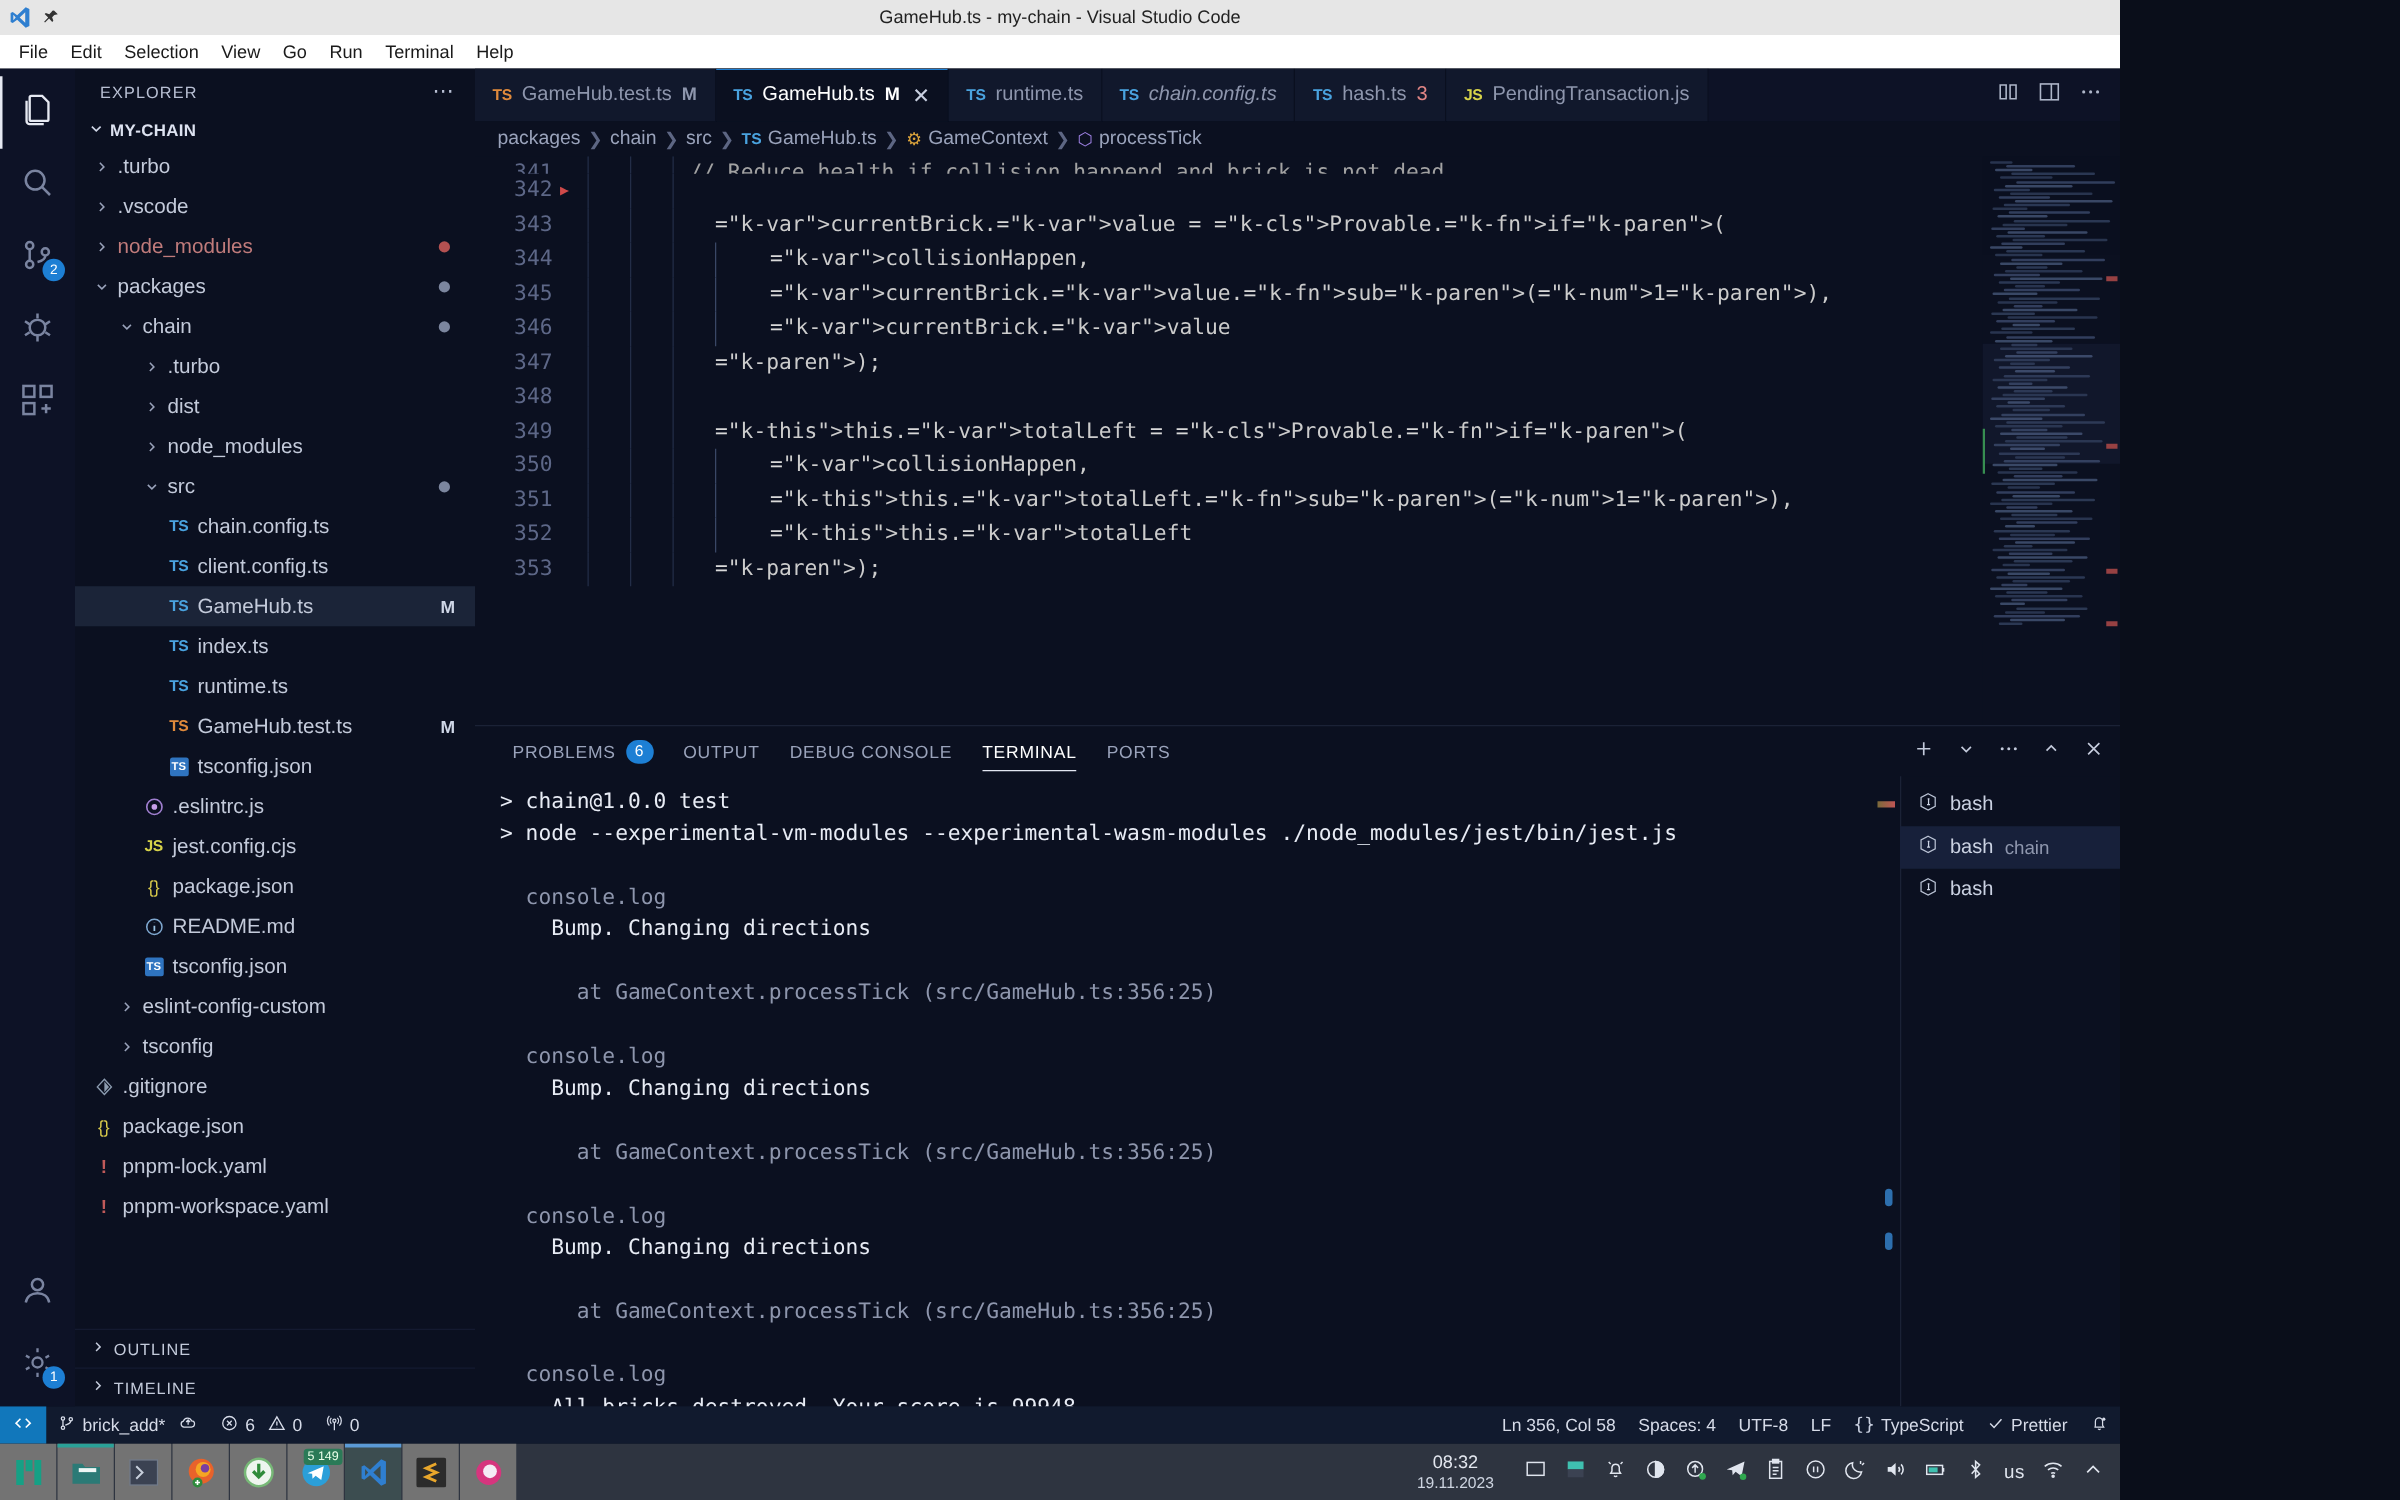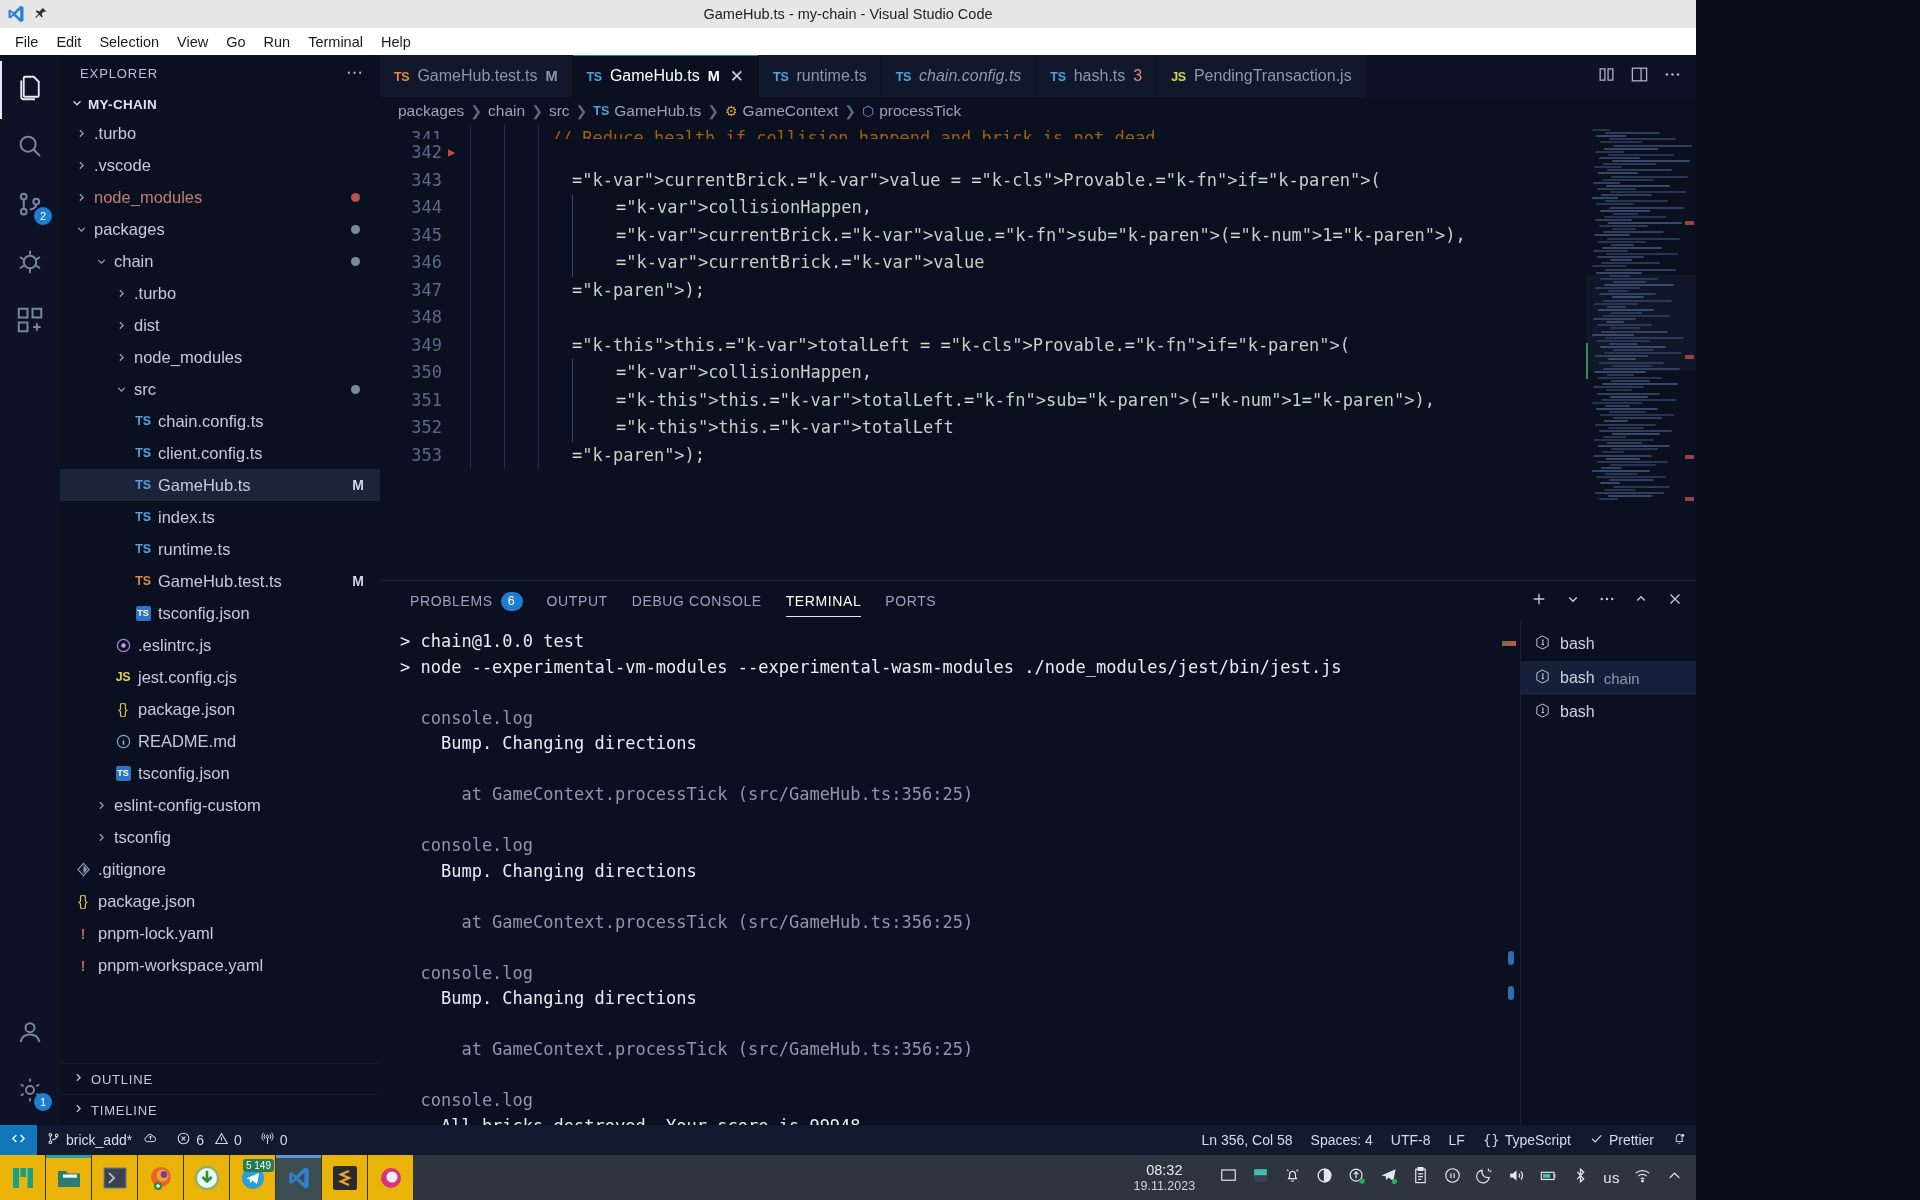--- a/index.html
+++ b/index.html
@@ -137,21 +137,21 @@
     font-size: 17px; line-height: 27.5px; margin: 0; white-space: pre; position: relative;
   }
   .cl { display: block; height: 27.5px; position: relative; padding-left: 90px; }
   .cl.cut { height: 14px; overflow: hidden; }
   .ln {
     position: absolute; left: 0; width: 62px; text-align: right;
     color: #5d6787; font-size: 17px;
   }
   .gut-mark { position: absolute; left: 68px; color: #d04a4a; font-size: 12px; }
   .k-op  { color: #d9d9d9; }
-  .k-comment { color: #a16207; }
+  .k-comment { color: #a3a3a3; }
 
   .minimap {
     width: 110px; flex: none; background: #0b1020; position: relative; overflow: hidden; opacity: .85;
   }
   .mm-line { position: absolute; height: 2px; border-radius: 1px; }
   .mm-slider { position: absolute; left: 0; right: 0; background: rgba(120,140,200,.08); }
 
   
   .panel { height: 545px; flex: none; background: #0b1020; display: flex; flex-direction: column; border-top: 1px solid #1b2236; }
   .panel-head { height: 40px; display: flex; align-items: center; padding: 0 12px 0 18px; flex: none; position: relative; }
@@ -201,21 +201,21 @@
   .sb-remote { background: #1177bb; color: #fff; height: 30px; display: flex; align-items: center; padding: 0 10px; }
   .sb-remote svg { width: 17px; height: 17px; }
   .st-item { display: flex; align-items: center; gap: 5px; padding: 0 9px; height: 30px; }
   .st-right { margin-left: auto; display: flex; align-items: center; }
   .st-item svg { width: 15px; height: 15px; }
 
   
   .taskbar { height: 45px; background: #2e3440; display: flex; align-items: stretch; flex: none; }
   .tb-app {
     width: 45px; display: flex; align-items: center; justify-content: center;
-    position: relative; background: #eab308; margin-right: 1px;
+    position: relative; background: #737373; margin-right: 1px;
   }
   .tb-app.active { background: #3c4d50; }
   .tb-app.active::before { content:""; position:absolute; top:0; left:0; right:0; height:3px; background:#5b9ad6; }
   .tb-app.teal-top::before { content:""; position:absolute; top:0; left:0; right:0; height:3px; background:#2aa198; }
   .tb-badge {
     position: absolute; top: 4px; right: 1px; background: #2b7a57; color: #eaffea;
     font-size: 10px; padding: 1px 3px; border-radius: 3px; font-family: "Liberation Sans", sans-serif;
   }
   .tb-spacer { flex: 1; }
   .tb-clock {

